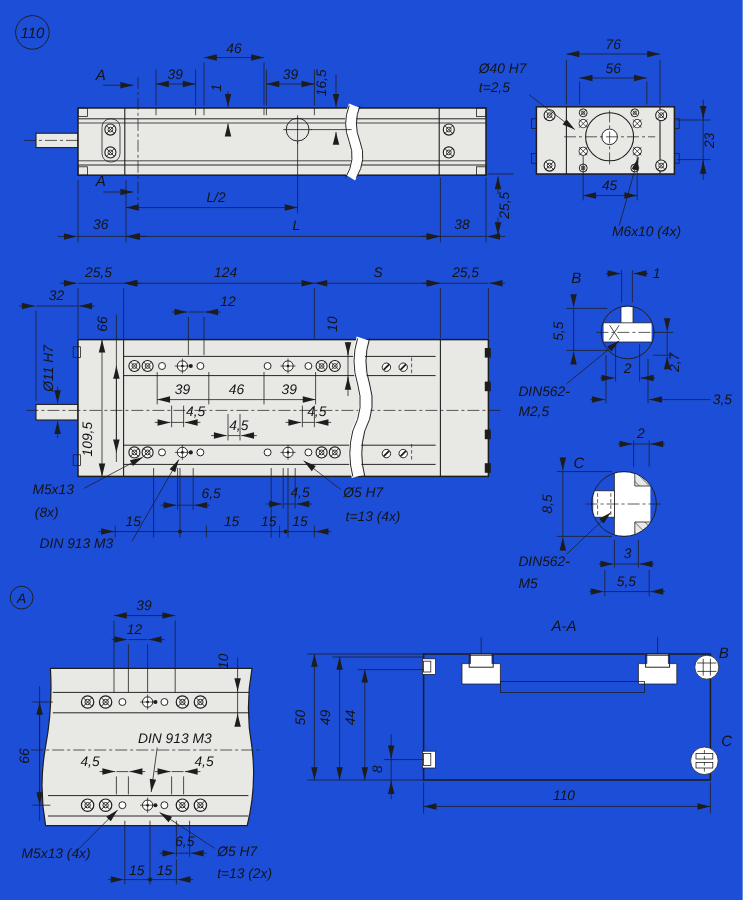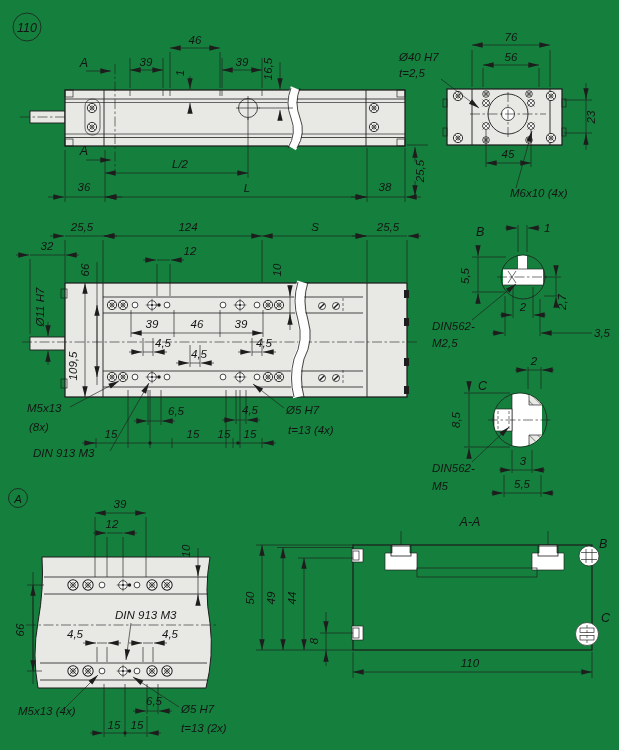--- a/index.html
+++ b/index.html
@@ -1,16 +1,16 @@
 <!DOCTYPE html>
 <html><head>
 <meta charset="utf-8">
 <style>
   html,body{margin:0;padding:0;background:#fff;}
-  .page{width:619px;height:750px;background:#15803d;position:relative;font-family:"Liberation Sans",sans-serif;}
+  .page{width:619px;height:750px;background:#1d4ed8;position:relative;font-family:"Liberation Sans",sans-serif;}
   svg{display:block;}
   svg text{font-family:"Liberation Sans",sans-serif;font-style:italic;fill:#141414;font-size:11.5px;}
   svg text.big{font-size:12.5px;}
   svg text.tm{text-anchor:middle;}
   .o{fill:none;stroke:#1d1d1d;stroke-width:1.25;}
   .o2{fill:none;stroke:#1d1d1d;stroke-width:0.9;}
   .t{fill:none;stroke:#1d1d1d;stroke-width:0.65;}
   .t8{fill:none;stroke:#1d1d1d;stroke-width:0.8;}
   .cl{fill:none;stroke:#1d1d1d;stroke-width:0.6;stroke-dasharray:10 2.5 2.5 2.5;}
   .dsh{fill:none;stroke:#1d1d1d;stroke-width:0.6;stroke-dasharray:3 2;}

